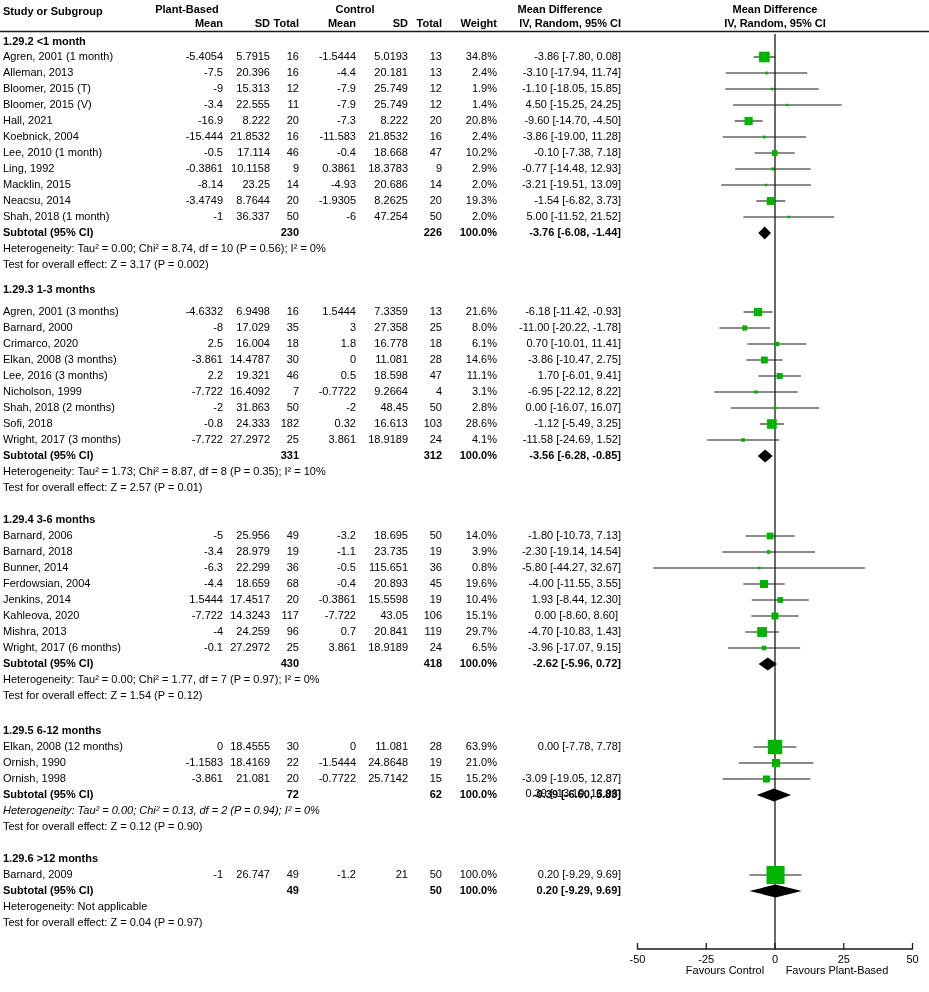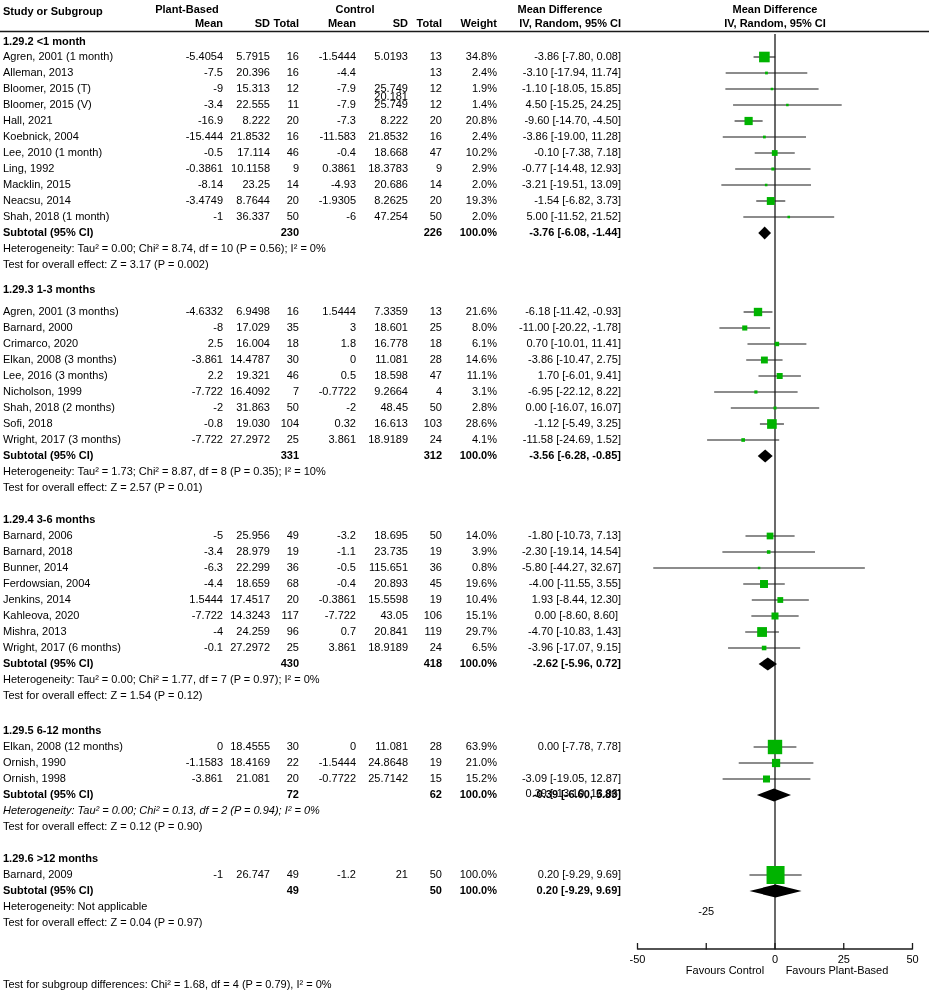--- a/index.html
+++ b/index.html
@@ -45,21 +45,21 @@
       <div class="rowcell" style="right: 573px; top: 49px;">-1.5444</div>
       <div class="rowcell" style="right: 521px; top: 49px;">5.0193</div>
       <div class="rowcell" style="right: 487px; top: 49px;">13</div>
       <div class="rowcell" style="right: 432px; top: 49px;">34.8%</div>
       <div class="rowcell" style="right: 308px; top: 49px;">-3.86 [-7.80, 0.08]</div>
       <div class="rowcell" style="left: 3px; top: 65px;">Alleman, 2013</div>
       <div class="rowcell" style="right: 706px; top: 65px;">-7.5</div>
       <div class="rowcell" style="right: 659px; top: 65px;">20.396</div>
       <div class="rowcell" style="right: 630px; top: 65px;">16</div>
       <div class="rowcell" style="right: 573px; top: 65px;">-4.4</div>
-      <div class="rowcell" style="right: 521px; top: 65px; margin-top: 24px;">20.181</div>
+      <div class="rowcell" style="right: 521px; top: 65px;">20.181</div>
       <div class="rowcell" style="right: 487px; top: 65px;">13</div>
       <div class="rowcell" style="right: 432px; top: 65px;">2.4%</div>
       <div class="rowcell" style="right: 308px; top: 65px;">-3.10 [-17.94, 11.74]</div>
       <div class="rowcell" style="left: 3px; top: 81px;">Bloomer, 2015 (T)</div>
       <div class="rowcell" style="right: 706px; top: 81px;">-9</div>
       <div class="rowcell" style="right: 659px; top: 81px;">15.313</div>
       <div class="rowcell" style="right: 630px; top: 81px;">12</div>
       <div class="rowcell" style="right: 573px; top: 81px;">-7.9</div>
       <div class="rowcell" style="right: 521px; top: 81px;">25.749</div>
       <div class="rowcell" style="right: 487px; top: 81px;">12</div>
@@ -152,21 +152,21 @@
       <div class="rowcell" style="right: 573px; top: 304px;">1.5444</div>
       <div class="rowcell" style="right: 521px; top: 304px;">7.3359</div>
       <div class="rowcell" style="right: 487px; top: 304px;">13</div>
       <div class="rowcell" style="right: 432px; top: 304px;">21.6%</div>
       <div class="rowcell" style="right: 308px; top: 304px;">-6.18 [-11.42, -0.93]</div>
       <div class="rowcell" style="left: 3px; top: 320px;">Barnard, 2000</div>
       <div class="rowcell" style="right: 706px; top: 320px;">-8</div>
       <div class="rowcell" style="right: 659px; top: 320px;">17.029</div>
       <div class="rowcell" style="right: 630px; top: 320px;">35</div>
       <div class="rowcell" style="right: 573px; top: 320px;">3</div>
-      <div class="rowcell" style="right: 521px; top: 320px;">18.601</div>
+      <div class="rowcell" style="right: 521px; top: 320px;">27.358</div>
       <div class="rowcell" style="right: 487px; top: 320px;">25</div>
       <div class="rowcell" style="right: 432px; top: 320px;">8.0%</div>
       <div class="rowcell" style="right: 308px; top: 320px;">-11.00 [-20.22, -1.78]</div>
       <div class="rowcell" style="left: 3px; top: 336px;">Crimarco, 2020</div>
       <div class="rowcell" style="right: 706px; top: 336px;">2.5</div>
       <div class="rowcell" style="right: 659px; top: 336px;">16.004</div>
       <div class="rowcell" style="right: 630px; top: 336px;">18</div>
       <div class="rowcell" style="right: 573px; top: 336px;">1.8</div>
       <div class="rowcell" style="right: 521px; top: 336px;">16.778</div>
       <div class="rowcell" style="right: 487px; top: 336px;">18</div>
@@ -203,22 +203,22 @@
       <div class="rowcell" style="right: 706px; top: 400px;">-2</div>
       <div class="rowcell" style="right: 659px; top: 400px;">31.863</div>
       <div class="rowcell" style="right: 630px; top: 400px;">50</div>
       <div class="rowcell" style="right: 573px; top: 400px;">-2</div>
       <div class="rowcell" style="right: 521px; top: 400px;">48.45</div>
       <div class="rowcell" style="right: 487px; top: 400px;">50</div>
       <div class="rowcell" style="right: 432px; top: 400px;">2.8%</div>
       <div class="rowcell" style="right: 308px; top: 400px;">0.00 [-16.07, 16.07]</div>
       <div class="rowcell" style="left: 3px; top: 416px;">Sofi, 2018</div>
       <div class="rowcell" style="right: 706px; top: 416px;">-0.8</div>
-      <div class="rowcell" style="right: 659px; top: 416px;">19.030</div>
-      <div class="rowcell" style="right: 630px; top: 416px;">104</div>
+      <div class="rowcell" style="right: 659px; top: 416px;">24.333</div>
+      <div class="rowcell" style="right: 630px; top: 416px;">182</div>
       <div class="rowcell" style="right: 573px; top: 416px;">0.32</div>
       <div class="rowcell" style="right: 521px; top: 416px;">16.613</div>
       <div class="rowcell" style="right: 487px; top: 416px;">103</div>
       <div class="rowcell" style="right: 432px; top: 416px;">28.6%</div>
       <div class="rowcell" style="right: 308px; top: 416px;">-1.12 [-5.49, 3.25]</div>
       <div class="rowcell" style="left: 3px; top: 432px;">Wright, 2017 (3 months)</div>
       <div class="rowcell" style="right: 706px; top: 432px;">-7.722</div>
       <div class="rowcell" style="right: 659px; top: 432px;">27.2972</div>
       <div class="rowcell" style="right: 630px; top: 432px;">25</div>
       <div class="rowcell" style="right: 573px; top: 432px;">3.861</div>
@@ -442,23 +442,22 @@
       <line x1="722.6125" y1="779" x2="810.3925" y2="779" stroke="#1a1a1a" stroke-width="1.1"></line>
       <rect x="762.9936540358689" y="775.4911540358688" width="7.017691928262454" height="7.017691928262454" fill="#00b300"></rect>
       <polygon points="756.85,795 773.9275,788.5 791.0325,795 773.9275,801.5" fill="#000000"></polygon>
       <line x1="749.4525" y1="875" x2="801.6475" y2="875" stroke="#1a1a1a" stroke-width="1.1"></line>
       <rect x="766.55" y="866" width="18" height="18" fill="#00b300"></rect>
       <polygon points="749.4525,891 775.55,884.5 801.6475,891 775.55,897.5" fill="#000000"></polygon>
     </svg>
 
   <div id="ticks">
       <div class="abs c" style="left: 617.5px; top: 952px; width: 40px;">-50</div>
-      <div class="abs c" style="left: 686.25px; top: 904px; width: 40px;">-25</div>
+      <div class="abs c" style="left: 686.25px; top: 952px; width: 40px;">-25</div>
       <div class="abs c" style="left: 755px; top: 952px; width: 40px;">0</div>
       <div class="abs c" style="left: 823.75px; top: 952px; width: 40px;">25</div>
       <div class="abs c" style="left: 892.5px; top: 952px; width: 40px;">50</div>
     </div>
 
   <div class="abs c" style="left:645px;top:963px;width:160px;">Favours Control</div>
   <div class="abs c" style="left:757px;top:963px;width:160px;">Favours Plant-Based</div>
 
-  <div class="abs" style="left:3px;top:977px;">Test for subgroup differences: Chi² = 1.68, df = 4 (P = 0.79), I² = 0%</div>
 </div>
 
 </body></html>

